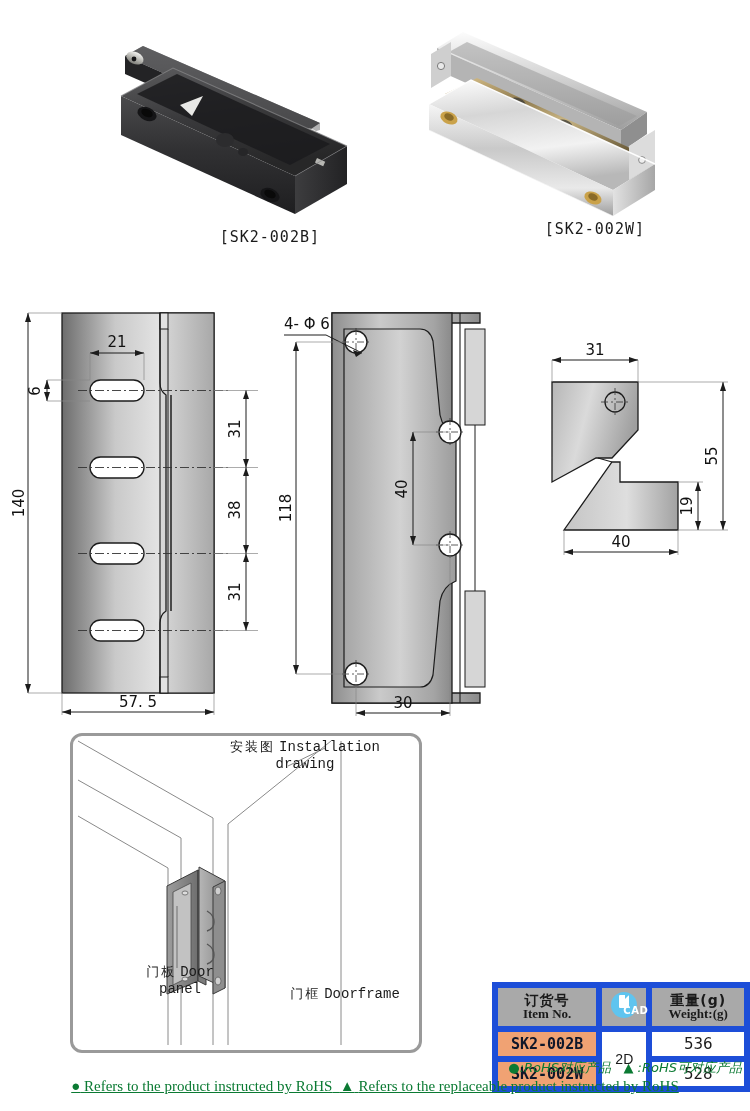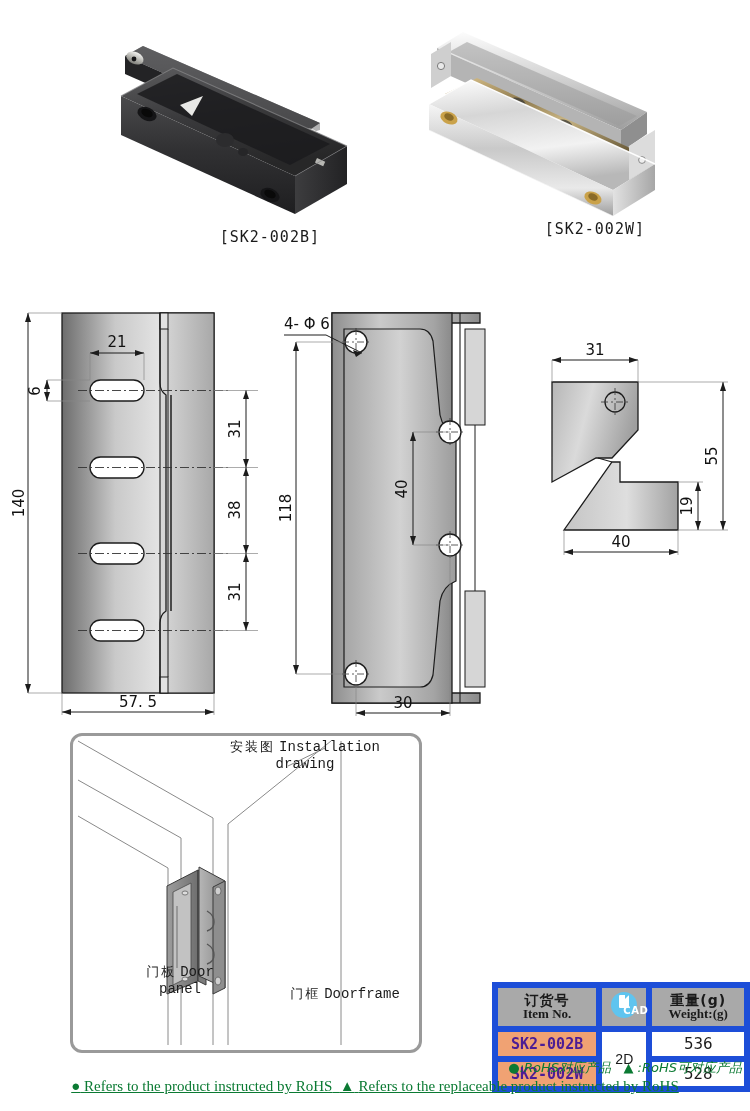--- a/index.html
+++ b/index.html
@@ -24,21 +24,21 @@
   .inst-label .en{font-family:Liberation Mono, monospace;font-size:14px;}
 
   
   .spec-table{position:absolute;left:492px;top:982px;border-collapse:collapse;
               table-layout:fixed;}
   .spec-table td,.spec-table th{border:6px solid #1d4ed8;text-align:center;padding:0;}
   .th-cell{background:#a9a9a9;height:38px;}
   .th-cn{font-family:"DejaVu Sans","Liberation Sans",sans-serif;font-size:14px;font-weight:bold;letter-spacing:1px;display:block;line-height:1.05;}
   .th-en{font-family:"Liberation Serif",serif;font-size:13px;display:block;line-height:1.1;}
   .item-cell{background:#f0a273;font-family:"DejaVu Sans Mono","Liberation Mono",monospace;
-             font-size:15px;font-weight:bold;height:24px;letter-spacing:0px;color:#4c1d95;}
+             font-size:15px;font-weight:bold;height:24px;letter-spacing:0px;color:#0f172a;}
   .cad-cell{background:#fff;font-family:Liberation Sans, sans-serif;font-size:14px;}
   .wt-cell{background:#fff;font-family:"DejaVu Sans","Liberation Sans",sans-serif;font-size:15px;height:24px;margin-left:42px;}
   .cadicon{width:26px;height:26px;border-radius:50%;background:#5fc4ef;display:inline-block;position:relative;}
   .cadicon .pg{position:absolute;left:8px;top:3px;width:10px;height:13px;background:#fff;border-radius:1px;}
   .cadicon .pg:after{content:"";position:absolute;right:0;top:0;border-left:4px solid #5fc4ef;border-bottom:4px solid transparent;}
   .cadicon .lb{position:absolute;left:12px;right:0;bottom:2px;text-align:center;font-size:10px;
                font-family:"DejaVu Sans","Liberation Sans",sans-serif;color:#fff;font-weight:bold;letter-spacing:0.5px;}
 
   
   .foot-cn{position:absolute;right:8px;top:1059px;font-family:"DejaVu Sans","Liberation Sans",sans-serif;

